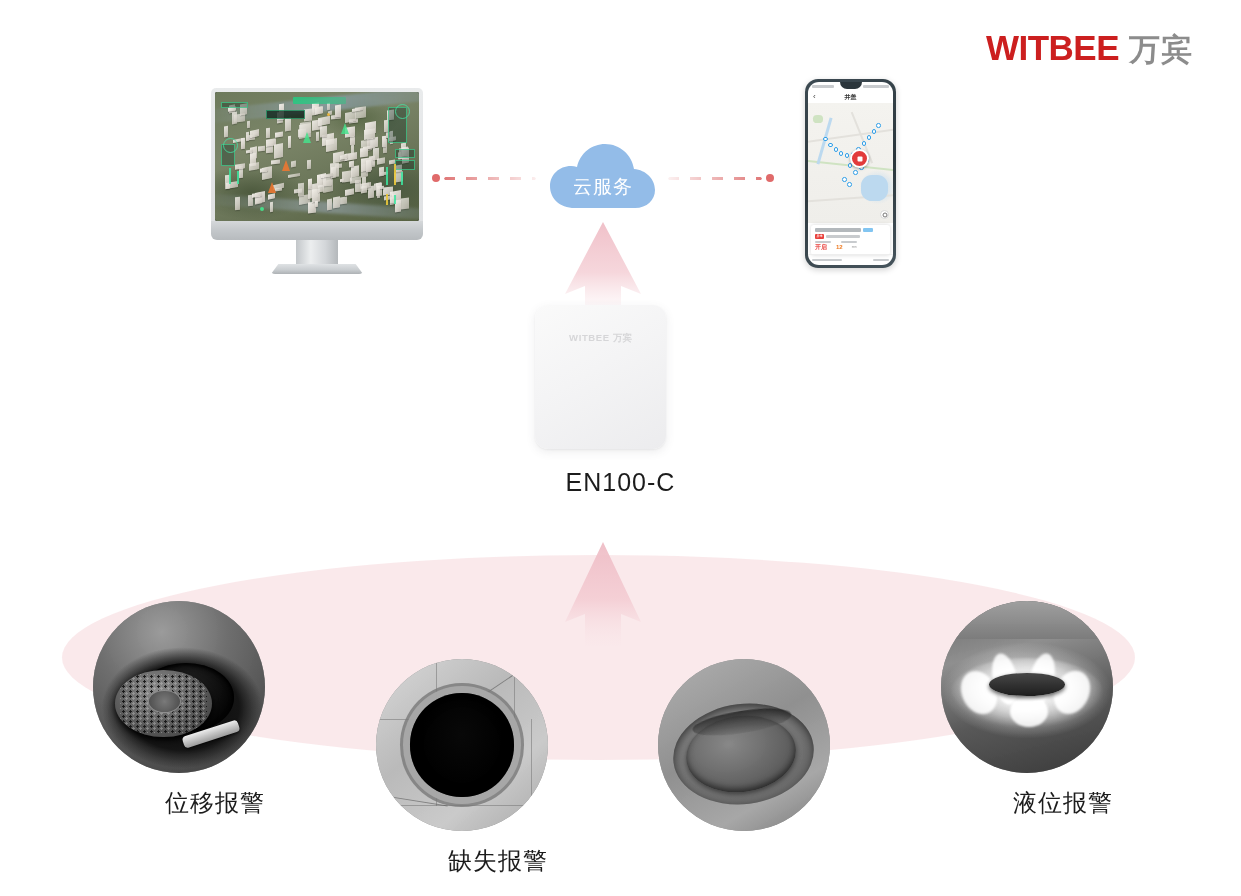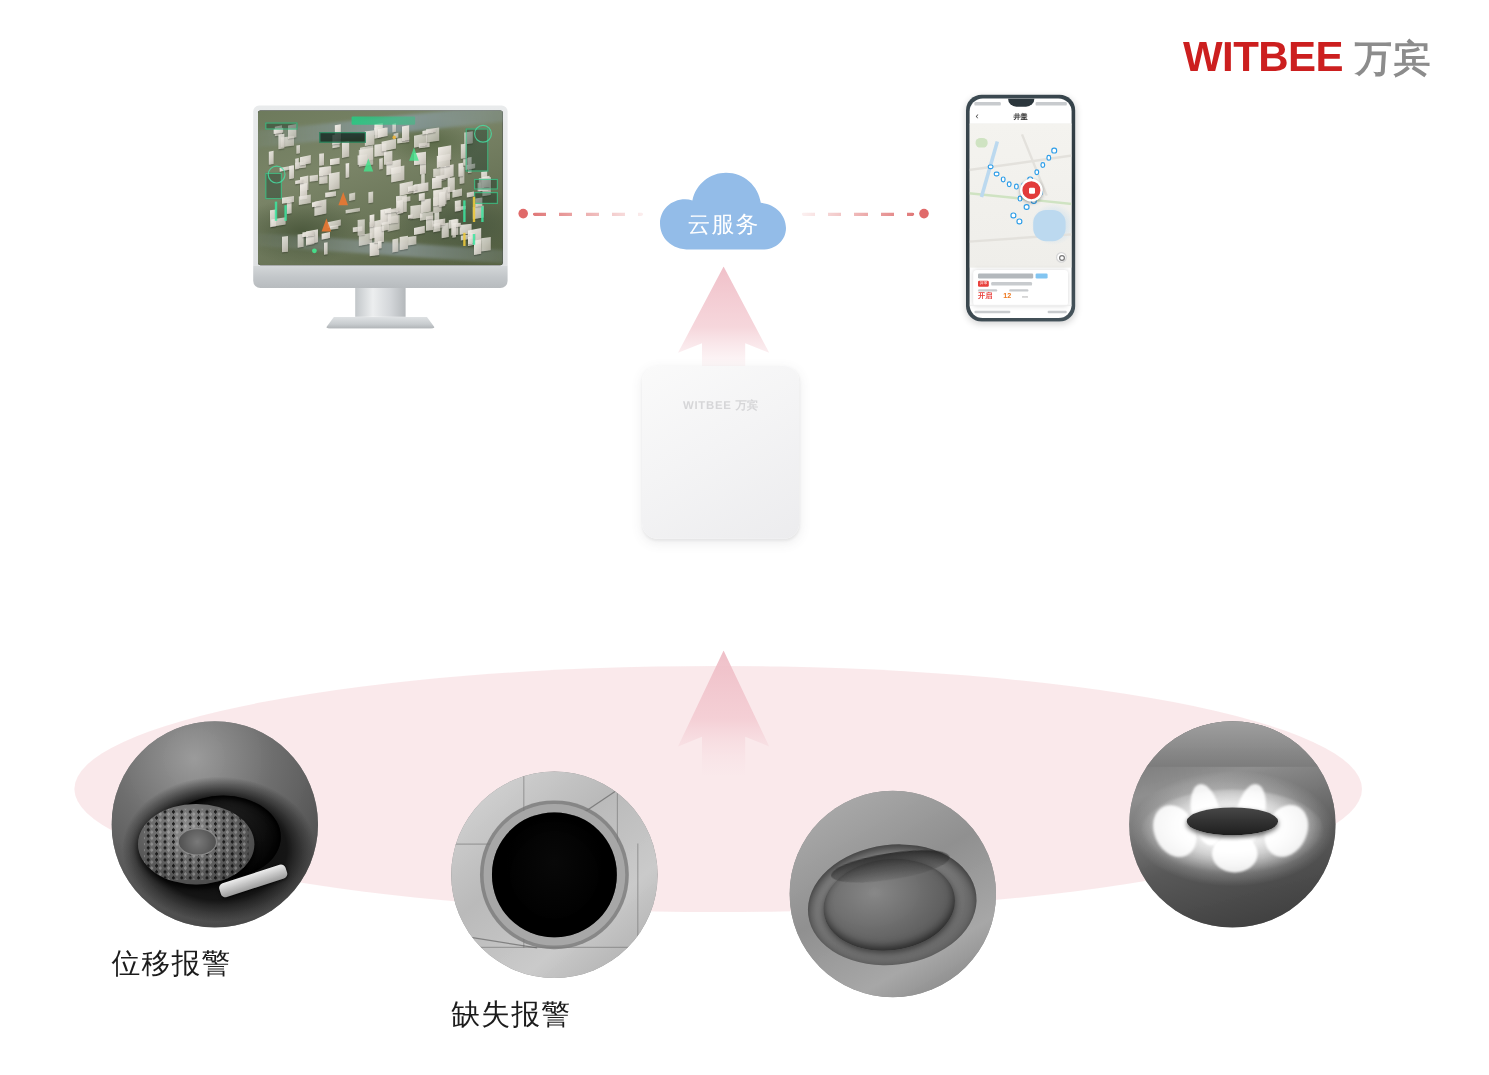--- a/index.html
+++ b/index.html
@@ -405,40 +405,40 @@
     width: 1073px;
     height: 205px;
     border-radius: 50%;
     background: #f9e4e6;
     opacity: .82;
   }
 
   
   .alarm {
     position: absolute;
-    text-align: left;
+    text-align: right;
   }
   .alarm-photo {
     width: 172px;
     height: 172px;
     border-radius: 50%;
     overflow: hidden;
     position: relative;
     filter: grayscale(100%) contrast(1.05);
     background: #8a8a8a;
   }
   .alarm-label {
     margin-top: 14px;
     font-size: 24px;
     color: #1c1c1c;
     letter-spacing: 1px;
     white-space: nowrap;
   }
   #alarm-0 { left: 93px; top: 601px; width: 172px; }
-  #alarm-1 { left: 376px; top: 643px; width: 172px; }
+  #alarm-1 { left: 376px; top: 659px; width: 172px; }
   #alarm-2 { left: 658px; top: 659px; width: 172px; }
   #alarm-3 { left: 941px; top: 601px; width: 172px; }
 
   
   .ph-displace {
     position: absolute; inset: 0;
     background:
       radial-gradient(ellipse 60% 45% at 52% 62%, #0d0d0d 0%, #1a1a1a 55%, rgba(26,26,26,0) 78%),
       radial-gradient(ellipse 85% 85% at 40% 18%, #9a9a9a 0%, #6f6f6f 45%, #4a4a4a 100%);
   }
@@ -876,20 +876,21 @@
 </div>
 
 <div id="sensor">
   <div id="sensor-brand">
     <span>WITBEE</span>
     <span class="cn">万宾</span>
   </div>
 </div>
 
 <div id="sensor-caption">
+  <div class="line2">EN100-C</div>
 </div>
 
 <div id="ground-ellipse"></div>
 
 <div class="beam" style="left:547px;top:542px;">
   <svg width="112" height="104" viewBox="0 0 112 104" xmlns="http://www.w3.org/2000/svg">
     <defs>
       <linearGradient id="bg2" x1="0" y1="1" x2="0" y2="0">
         <stop offset="0%" stop-color="#f8e3e7" stop-opacity="0.10"></stop>
         <stop offset="45%" stop-color="#f3c9d0" stop-opacity="0.80"></stop>
@@ -942,13 +943,14 @@
       <div class="road-top"></div>
       <div class="splash"></div>
       <div class="spray" style="left:12%;top:40%;width:20%;height:26%;transform:rotate(-25deg);"></div>
       <div class="spray" style="left:30%;top:30%;width:14%;height:30%;transform:rotate(-12deg);"></div>
       <div class="spray" style="left:52%;top:30%;width:14%;height:30%;transform:rotate(12deg);"></div>
       <div class="spray" style="left:66%;top:40%;width:20%;height:26%;transform:rotate(25deg);"></div>
       <div class="spray" style="left:40%;top:55%;width:22%;height:18%;"></div>
       <div class="cover"></div>
     </div>
   </div>
+  <div class="alarm-label">液位报警</div>
 </div>
 
 </body></html>

